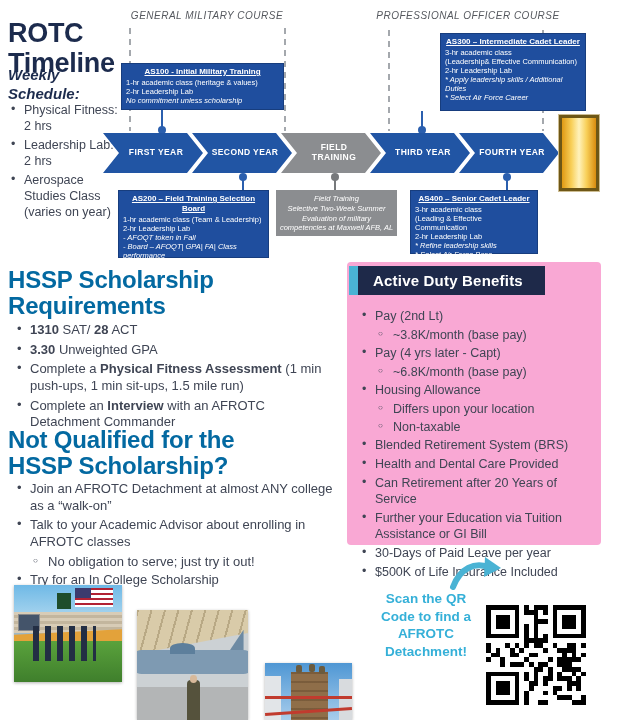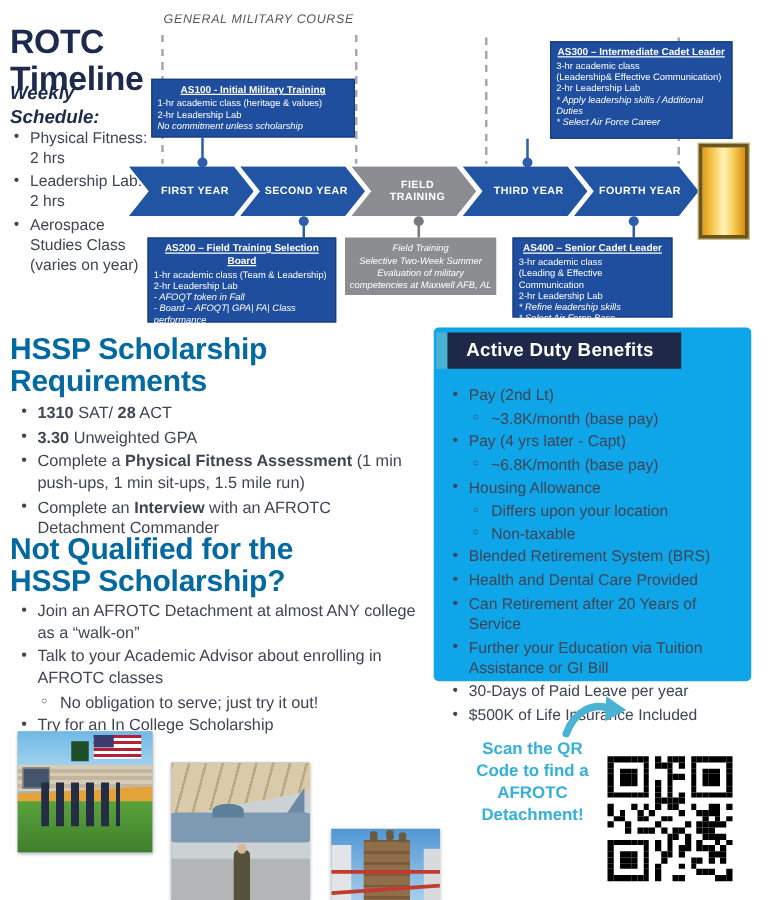--- a/index.html
+++ b/index.html
@@ -39,21 +39,21 @@
         text-align:center;padding:4px 3px;line-height:1.3;box-sizing:border-box;}
   .dot{position:absolute;width:8px;height:8px;border-radius:50%;background:#2b5fae;transform:translate(-50%,-50%);}
   .dot.gray{background:#77797c;}
   .conn{position:absolute;width:2px;background:#2b5fae;transform:translateX(-50%);}
   .conn.gray{background:#77797c;}
   .rank-bar{position:absolute;left:559px;top:115px;width:34px;height:70px;
             border:3px solid #6e5716;box-shadow:0 0 0 1px #cdbd92;
             background:linear-gradient(90deg,#e09a14,#f8d05a 28%,#fff2bb 50%,#f8d05a 72%,#d98c0f);}
 
   
-  .panel{position:absolute;left:347px;top:262px;width:254px;height:283px;background:#0ea5e9;border-radius:4px;}
+  .panel{position:absolute;left:347px;top:262px;width:254px;height:283px;background:#f9a8d4;border-radius:4px;}
   .panel-head{position:absolute;left:2px;top:4px;display:flex;align-items:stretch;}
   .panel-accent{width:9px;background:#4ab3d4;}
   .panel-title{background:#1e2949;color:#fff;font-weight:bold;font-size:15px;
                padding:6px 22px 6px 15px;letter-spacing:.2px;}
   .benefits-list{left:12px;top:46px;width:232px;font-size:12.5px;color:#3f4554;}
 
   
   .scan-caption{position:absolute;left:370px;top:590px;width:112px;text-align:center;
                 font-size:13.5px;font-weight:bold;color:#35b0d8;line-height:1.3;}
   .qr{position:absolute;left:486px;top:605px;width:100px;height:100px;display:grid;
@@ -99,20 +99,21 @@
 <body>
 
 <div class="page">
 
   <div class="main-title">
     <div>ROTC</div>
     <div>Timeline</div>
   </div>
 
   <div class="course-label" style="left:117px;width:180px;">GENERAL MILITARY COURSE</div>
+  <div class="course-label" style="left:373px;width:190px;">PROFESSIONAL OFFICER COURSE</div>
 
   <div class="weekly-h">
     <div>Weekly</div>
     <div>Schedule:</div>
   </div>
   <ul class="blist" style="left:8px;top:102px;width:116px;font-size:12.5px;">
     <li class="lv1">Physical Fitness: 2 hrs</li>
     <li class="lv1">Leadership Lab: 2 hrs</li>
     <li class="lv1">Aerospace Studies Class (varies on year)</li>
   </ul>

